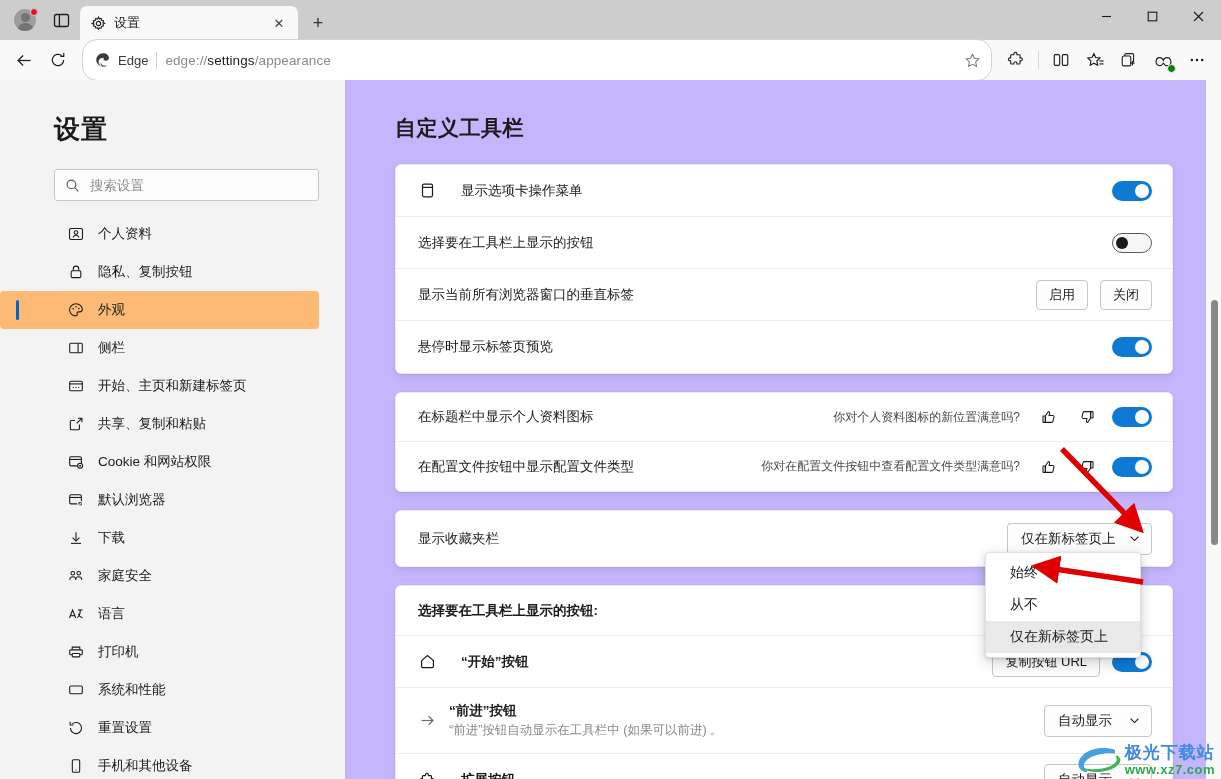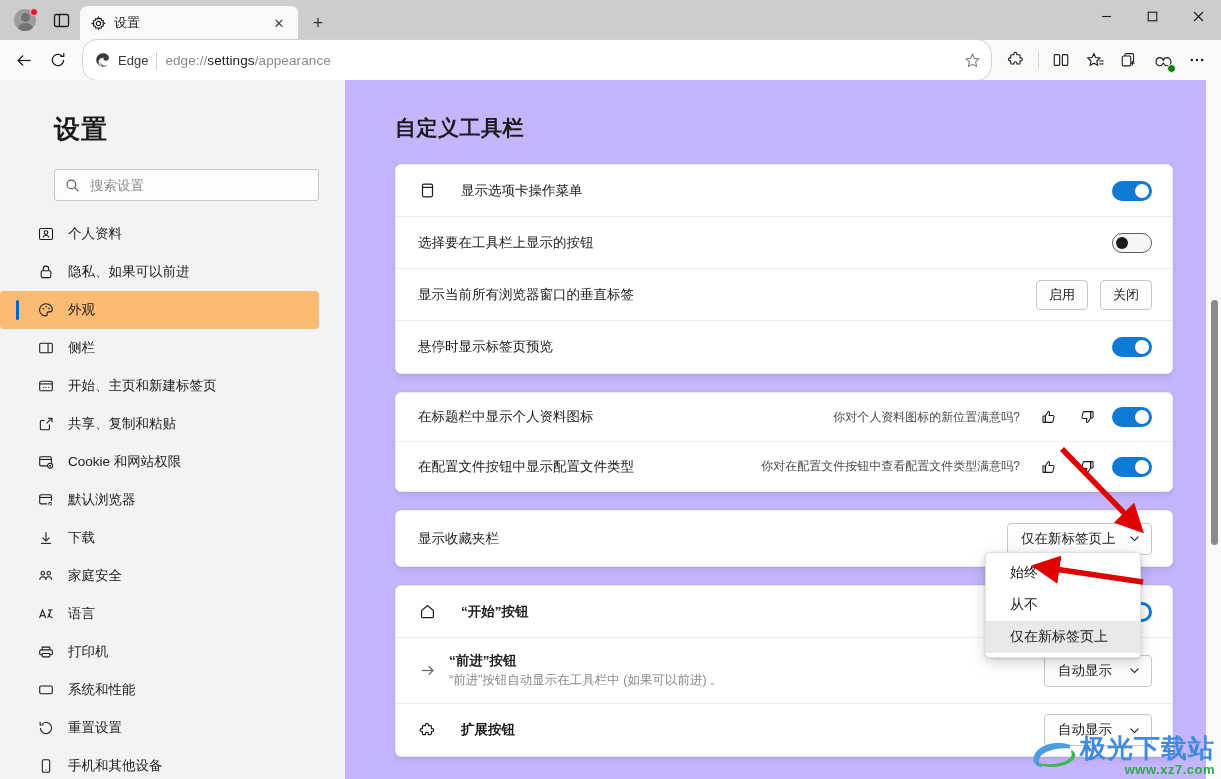--- a/index.html
+++ b/index.html
@@ -84,21 +84,21 @@
   }
   .searchbox input {
     border: none; outline: none; background: transparent; flex: 1;
     font-size: 13.5px; color: #1b1b1b; font-family: inherit;
   }
   .searchbox input::placeholder { color: #8d8d8d; }
 
   .navlist { margin-top: 14px; }
   .navitem {
     position: relative; height: 38px; display: flex; align-items: center;
-    gap: 14px; padding-left: 37px; margin: 0 26px 0 0; border-radius: 4px;
+    gap: 14px; padding-left: 67px; margin: 0 26px 0 0; border-radius: 4px;
     font-size: 13.5px; color: #1b1b1b;
   }
   .navitem.active { background: #fdba74; }
   .navitem.active::before {
     content: ""; position: absolute; left: 16px; top: 9px;
     width: 3px; height: 20px; background: #0067c0; border-radius: 2px;
   }
   .navicon { width: 17px; height: 17px; display: flex; align-items: center; justify-content: center; color: #1b1b1b; flex-shrink: 0; }
 
   
@@ -170,21 +170,21 @@
 
   
   .scrollbar { position: absolute; right: 0; top: 0; width: 15px; height: 699px; background: #f9f9f9; }
   .scroll-thumb { position: absolute; right: 3px; top: 220px; width: 7px; height: 245px; background: #8a8a8a; border-radius: 4px; }
 
   
   .arrows { position: absolute; left: 0; top: 0; width: 1221px; height: 779px; pointer-events: none; z-index: 60; }
 
   
   .watermark { position: absolute; right: 6px; bottom: 2px; z-index: 55; pointer-events: none; }
-  .wm-text { font-size: 26px; font-weight: 700; color: #3f8ae0; letter-spacing: 1px; line-height: 1; }
+  .wm-text { font-size: 17px; font-weight: 700; color: #3f8ae0; letter-spacing: 1px; line-height: 1; }
   .wm-sub { font-size: 13px; font-weight: 700; color: #2fa84f; letter-spacing: .5px; margin-top: 1px; text-align: right; }
 </style>
 </head>
 <body>
 
 <div class="window">
 
   <div class="titlebar">
     <div class="tb-left">
       <div class="avatar-wrap">
@@ -326,21 +326,21 @@
           <span>个人资料</span>
         </div>
 
         <div class="navitem">
           <span class="navicon">
             <svg width="16" height="16" viewBox="0 0 17 17" fill="none" stroke="#1b1b1b" stroke-width="1.15">
               <rect x="3.4" y="7.1" width="10.2" height="7.4" rx="1.5"></rect>
                 <path d="M5.6 7.1V5.2a2.9 2.9 0 0 1 5.8 0v1.9"></path>
             </svg>
           </span>
-          <span>隐私、如果可以前进</span>
+          <span>隐私、复制按钮</span>
         </div>
 
         <div class="navitem active">
           <span class="navicon">
             <svg width="16" height="16" viewBox="0 0 17 17" fill="none" stroke="#1b1b1b" stroke-width="1.15">
               <path d="M8.5 1.8c3.7 0 6.7 2.7 6.7 6 0 1.9-1.5 2.7-2.7 2.7h-1.3c-.9 0-1.6.7-1.6 1.6 0 .4.2.7.2 1.1 0 .8-.7 1.5-1.5 1.5-3.7 0-6.7-3-6.7-6.4S4.8 1.8 8.5 1.8z"></path>
               <circle cx="5.6" cy="7.2" r=".85" fill="#1b1b1b" stroke="none"></circle>
               <circle cx="8.6" cy="5" r=".85" fill="#1b1b1b" stroke="none"></circle>
               <circle cx="11.6" cy="7" r=".85" fill="#1b1b1b" stroke="none"></circle>
             </svg>
@@ -570,20 +570,23 @@
             <div class="dropdown" style="min-width:145px">
               <span>仅在新标签页上</span>
               <svg width="13" height="13" viewBox="0 0 14 14" fill="none" stroke="#1b1b1b" stroke-width="1.25">
                 <polyline points="2.8,5 7,9.2 11.2,5"></polyline>
               </svg>
             </div>
           </div>
         </div>
 
         <div class="card">
+          <div class="row hdr-row">
+            <span class="row-label" style="font-weight:600">选择要在工具栏上显示的按钮:</span>
+          </div>
 
           <div class="row">
             <span class="row-icon">
               <svg width="17" height="17" viewBox="0 0 17 17" fill="none" stroke="#1b1b1b" stroke-width="1.2">
                 <path d="M2.6 7.6L8.5 2.6l5.9 5v6c0 .6-.5 1-1 1h-9.8c-.6 0-1-.4-1-1z"></path>
               </svg>
             </span>
             <span class="row-label ind" style="font-weight:600">“开始”按钮</span>
             <span class="row-spacer"></span>
             <button class="minibtn">复制按钮 URL</button>

